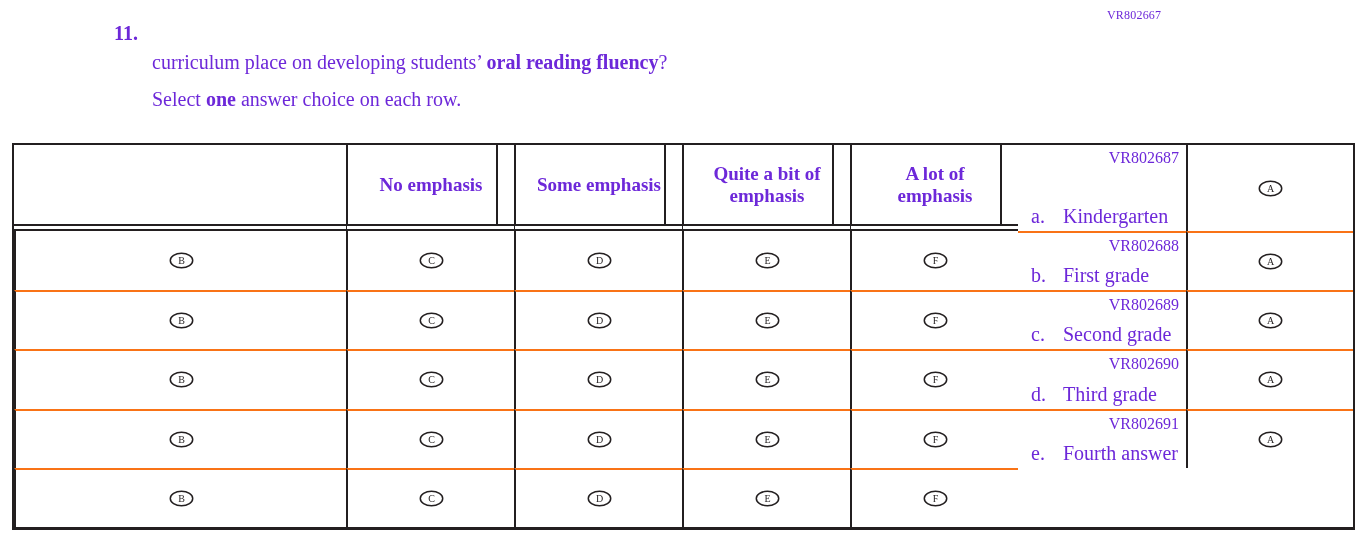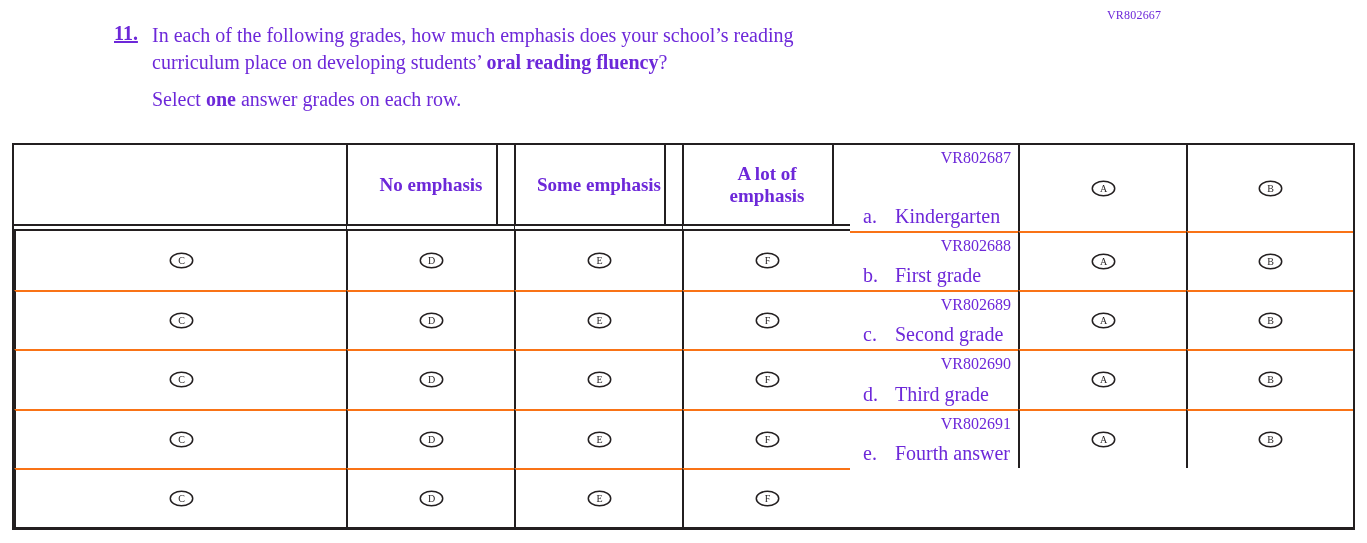--- a/index.html
+++ b/index.html
@@ -20,21 +20,20 @@
     top: 8px;
     font-size: 12px;
     letter-spacing: 0.2px;
   }
   .q-number {
     position: absolute;
     left: 114px;
     top: 22px;
     font-size: 20px;
     font-weight: bold;
-    text-decoration: underline;
   }
   .q-text {
     position: absolute;
     left: 152px;
     top: 22px;
     width: 860px;
     font-size: 20px;
     line-height: 27px;
   }
   .q-instruction {
@@ -122,36 +121,39 @@
 </style>
 </head>
 <body>
 
 <div class="page">
 
   <div class="form-code">VR802667</div>
 
   <div class="q-number">11.</div>
 
-  <div class="q-text"><span>In each of the following grades, how much emphasis does your school’s reading</span><br>
+  <div class="q-text"><br>
     <span>curriculum place on developing students’ </span><span class="b">oral reading fluency</span><span>?</span>
   </div>
 
-  <div class="q-instruction"><span>Select </span><span class="b">one</span><span> answer grades on each row.</span>
+  <div class="q-instruction"><span>Select </span><span class="b">one</span><span> answer choice on each row.</span>
   </div>
 
   <div class="qtable" id="qtable">
       <div class="cell hcell"></div>
       <div class="cell hcell bl inset">
         <span>No emphasis</span>
       </div>
       <div class="cell hcell bl inset">
         <span>Some emphasis</span>
       </div>
       <div class="cell hcell bl inset">
+        <span>Quite a bit of emphasis</span>
+      </div>
+      <div class="cell hcell bl inset">
         <span>A lot of emphasis</span>
       </div>
       <div class="cell lcell">
         <span class="code">VR802687</span>
         <span class="item-letter">a.</span>
         <span class="item-label">Kindergarten</span>
       </div>
       <div class="cell ocell bl">
         <svg width="25" height="17" class="bubble">
           <ellipse cx="12.5" cy="8.5" rx="11.2" ry="7.2" fill="none" stroke="#231f20" stroke-width="1.5"></ellipse>

